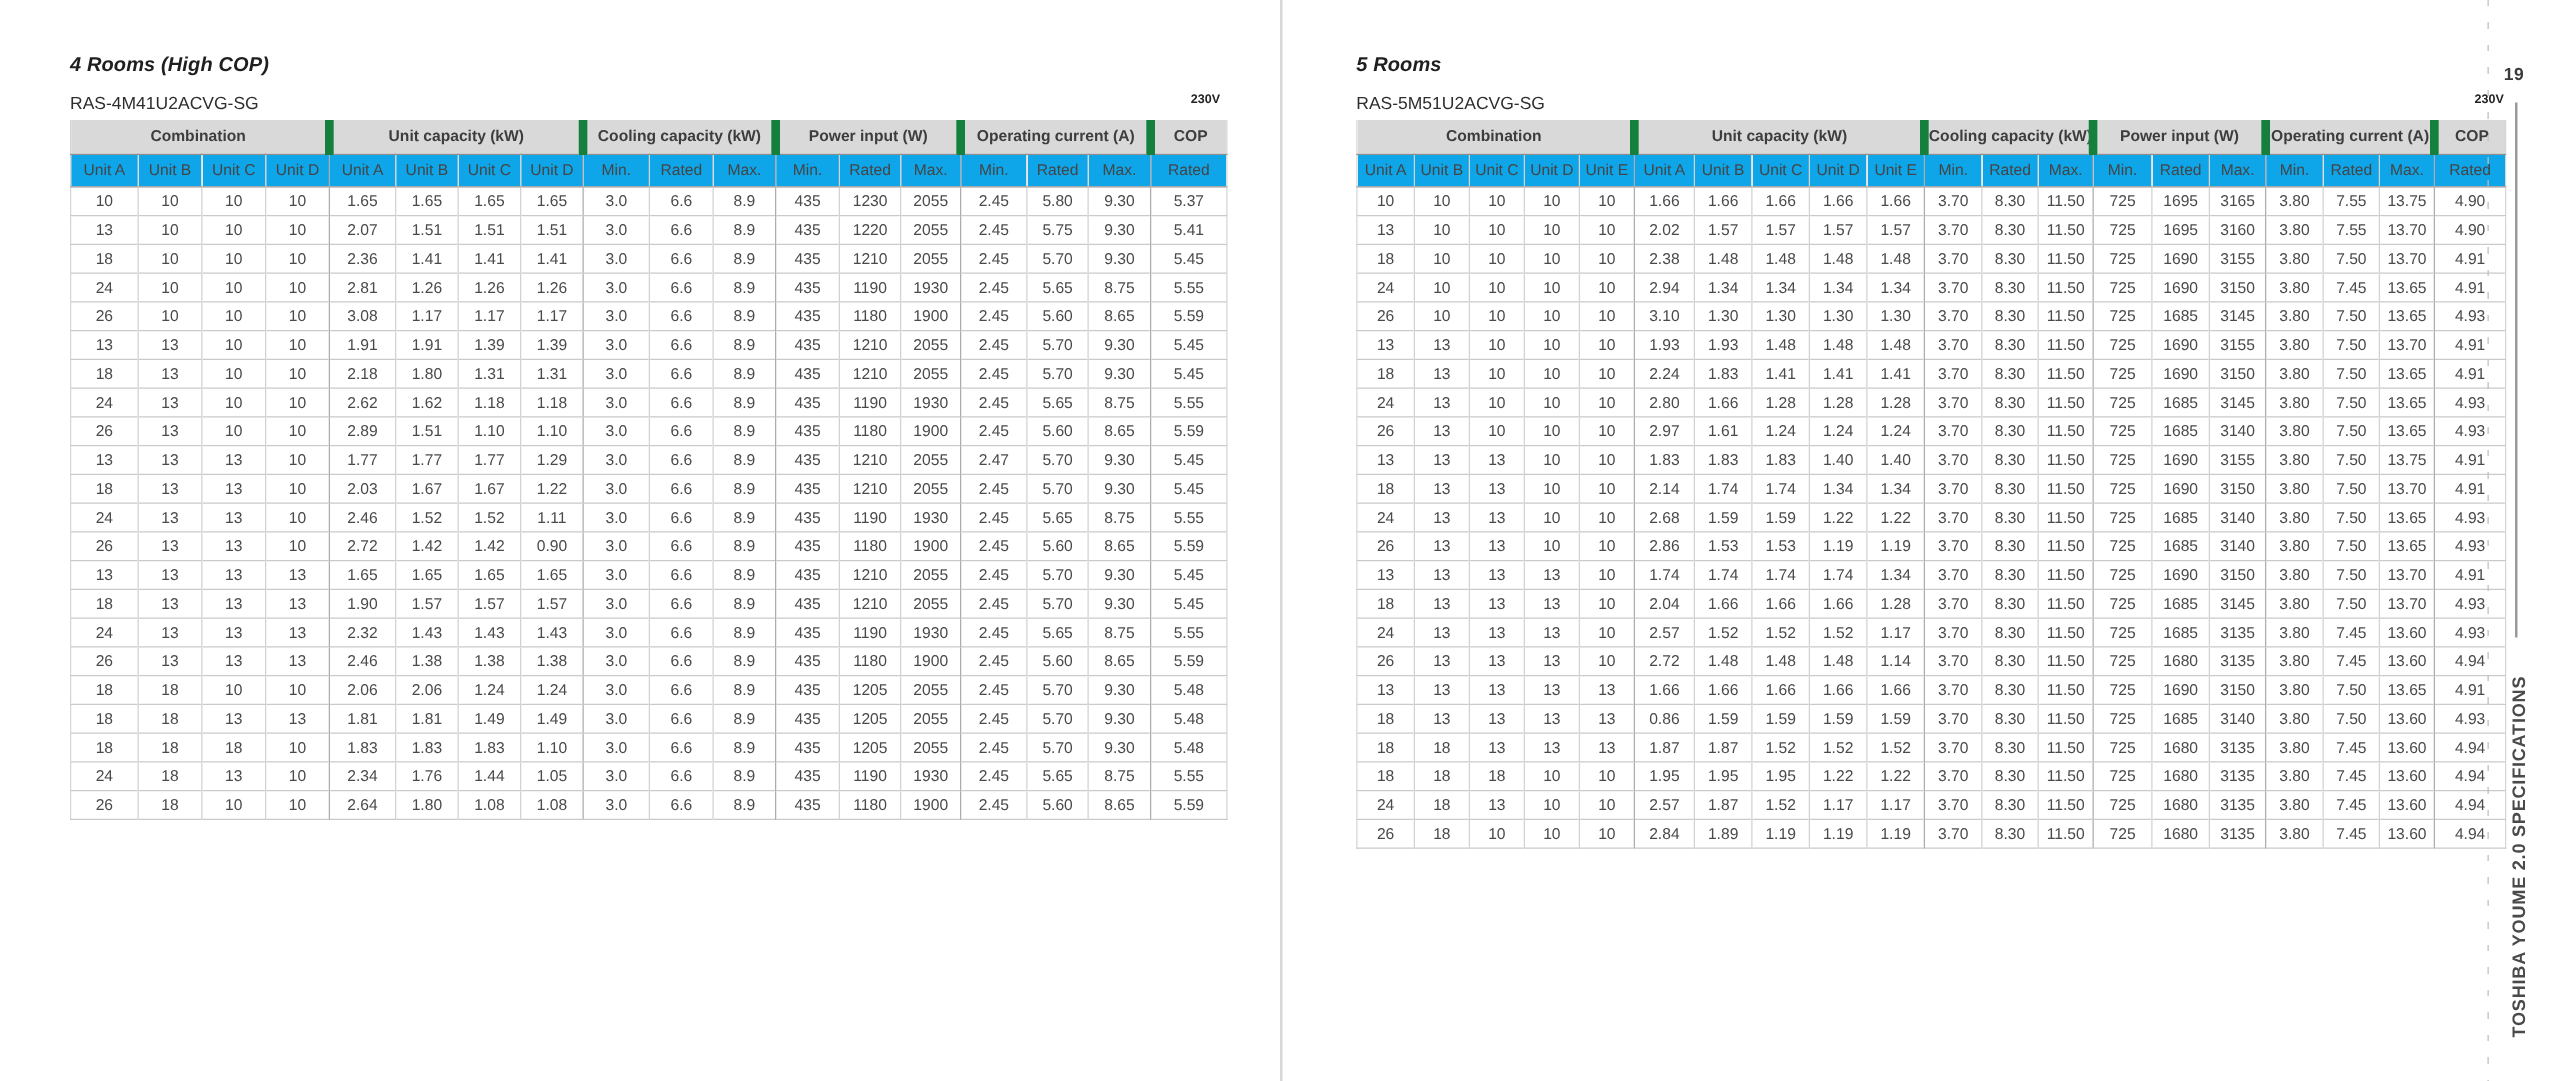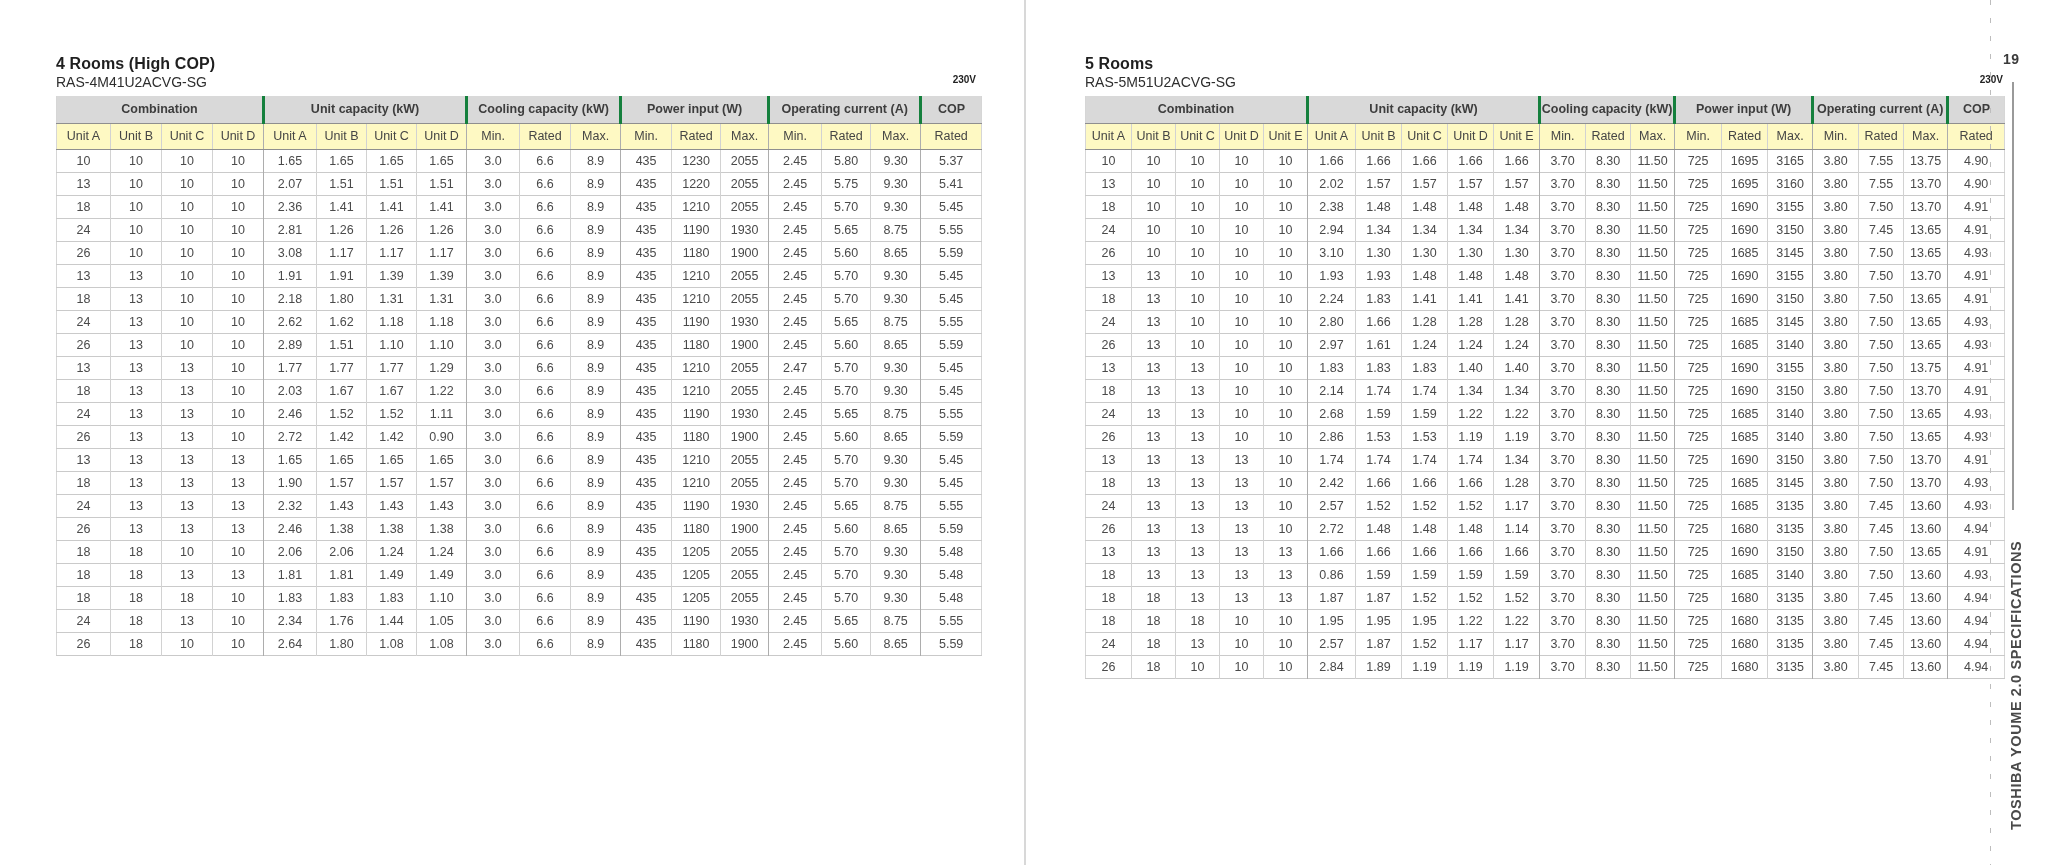--- a/index.html
+++ b/index.html
@@ -4,22 +4,22 @@
 <style>
   html,body{margin:0;padding:0;background:#fff;}
   .sheet{
     position:relative;width:2048px;height:865px;background:#ffffff;overflow:hidden;
     font-family:"Liberation Sans","DejaVu Sans",sans-serif;
   }
   .page-block{position:absolute;top:0;}
   .page-block.left{left:56px;width:922px;}
   .page-block.right{left:1085px;width:920px;}
   .tbl-title{
-    position:absolute;top:55px;left:0;margin:0;
-    font-size:16px;font-weight:bold;color:#1f1f1f;letter-spacing:.1px;
+    position:absolute;top:44px;left:0;margin:0;
+    font-size:16px;font-weight:bold;color:#1f1f1f;letter-spacing:.1px;font-style:italic;
   }
   .tbl-model{
     position:absolute;top:74px;left:0;
     font-size:14px;font-weight:normal;color:#2e2e2e;
   }
   .tbl-voltage{
     position:absolute;top:74px;right:2px;
     font-size:10px;font-weight:bold;color:#222;
   }
   table.spec{
@@ -31,23 +31,23 @@
   }
   table.spec th,table.spec td{
     padding:0;text-align:center;vertical-align:middle;overflow:hidden;white-space:nowrap;
     box-sizing:border-box;
   }
   th.band{
     height:27px;background:#d9d9d9;color:#3d3d3d;
     font-size:12.5px;font-weight:bold;
     border-bottom:1px solid #8f8f8f;
   }
-  th.band.gstart{border-left:3px solid #15803d;}
+  th.band.gstart{border-left:7px solid #15803d;}
   th.sub{
-    height:26px;background:#fef9c3;color:#454545;
+    height:26px;background:#0ea5e9;color:#454545;
     font-size:12.5px;font-weight:normal;
     border-bottom:1px solid #8f8f8f;border-left:1px solid #d2d2d2;
   }
   th.sub:first-child{border-left:none;}
   th.sub.gb{border-left:1px solid #adadad;}
   td.val{
     height:22px;background:#ffffff;color:#4a4a4a;
     font-size:12.5px;line-height:22px;
     border-left:1px solid #d2d2d2;border-top:1px solid #cacaca;
   }
@@ -949,21 +949,21 @@
             <td class="val">7.50</td>
             <td class="val">13.70</td>
             <td class="val gb">4.91</td>
           </tr>
           <tr>
             <td class="val">18</td>
             <td class="val">13</td>
             <td class="val">13</td>
             <td class="val">13</td>
             <td class="val">10</td>
-            <td class="val gb">2.42</td>
+            <td class="val gb">2.04</td>
             <td class="val">1.66</td>
             <td class="val">1.66</td>
             <td class="val">1.66</td>
             <td class="val">1.28</td>
             <td class="val gb">3.70</td>
             <td class="val">8.30</td>
             <td class="val">11.50</td>
             <td class="val gb">725</td>
             <td class="val">1685</td>
             <td class="val">3145</td>

